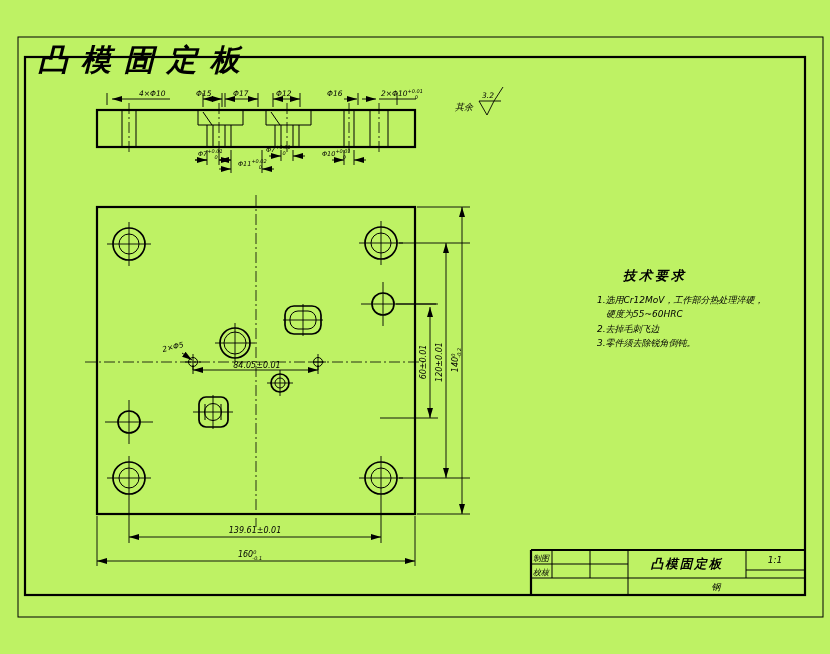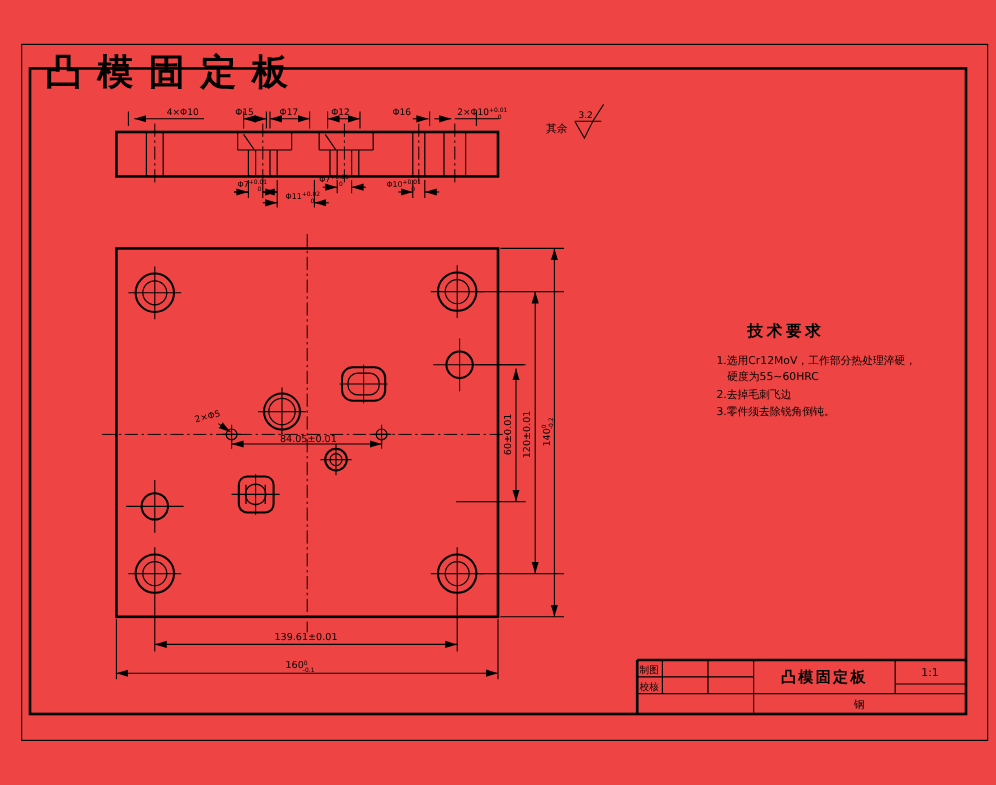--- a/index.html
+++ b/index.html
@@ -1,17 +1,17 @@
 <!DOCTYPE html>
 <html><head>
 <meta charset="utf-8">
 <style>
   html,body{margin:0;padding:0;background:#fff;}
-  #stage{position:relative;width:830px;height:654px;background:#ef4444;overflow:hidden;
-         font-family:"DejaVu Sans",sans-serif;}
+  #stage{position:relative;width:830px;height:654px;background:#bef264;overflow:hidden;
+         font-family:"DejaVu Sans",sans-serif;font-style:italic;}
   svg text{font-family:"DejaVu Sans",sans-serif;fill:#000;}
   .ln{stroke:#000;stroke-width:1;fill:none;}
   .tk{stroke:#000;stroke-width:2.2;fill:none;}
   .md{stroke:#000;stroke-width:1.7;fill:none;}
   .dm{stroke:#000;stroke-width:0.9;fill:none;}
   .cl{stroke:#000;stroke-width:0.8;fill:none;stroke-dasharray:11 3 2 3;}
   .t5{font-size:5px;} .t6{font-size:6.5px;} .t7{font-size:7.5px;} .t8{font-size:8px;}
   .t9{font-size:9px;} .t12{font-size:12.5px;}
   .cjk-hd{font-size:13px;letter-spacing:3px;font-weight:bold;}
   .red-title{font-size:30px;font-weight:bold;letter-spacing:13px;}

